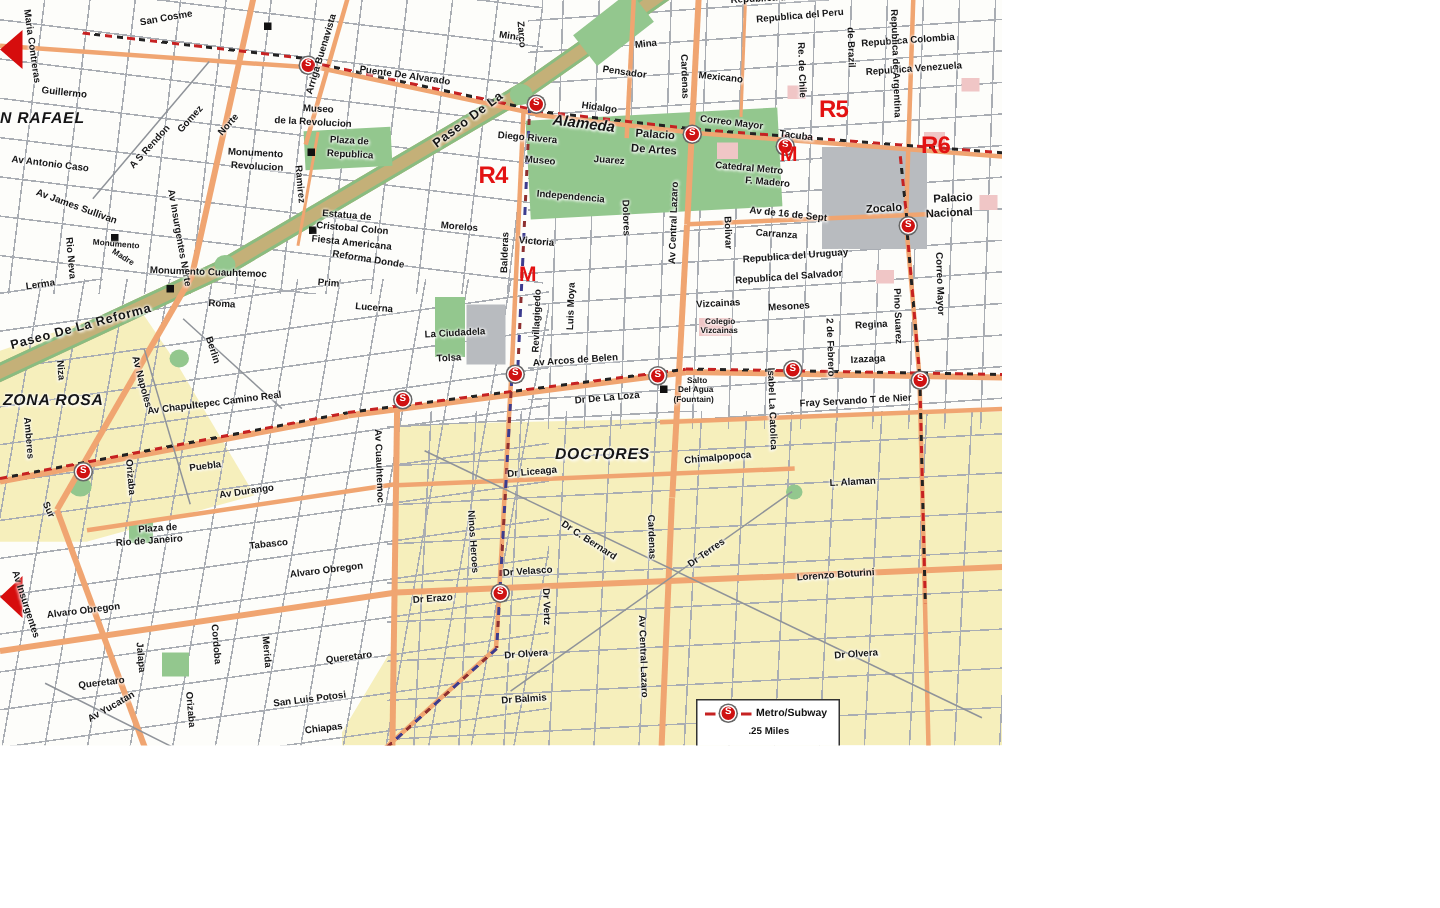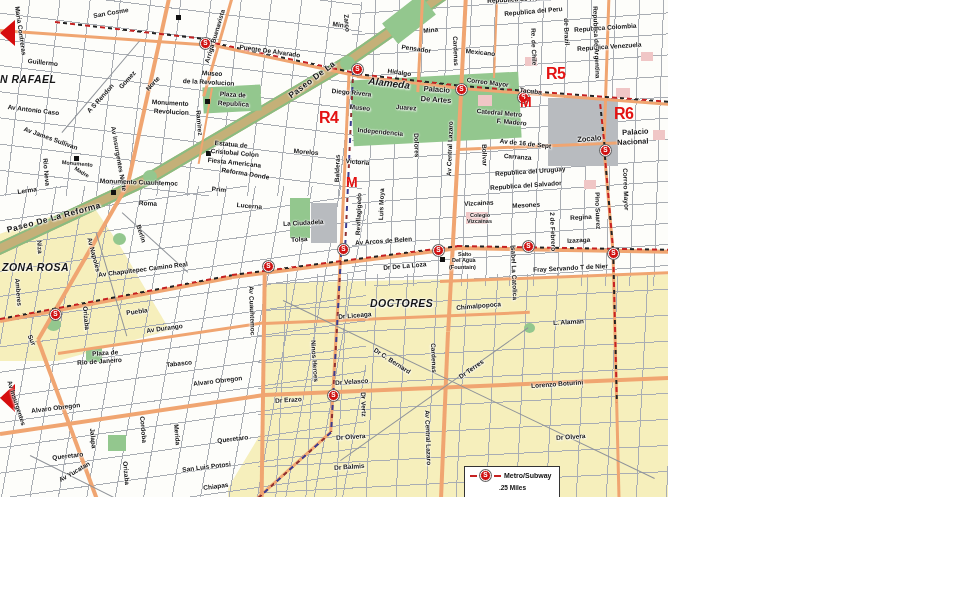--- a/index.html
+++ b/index.html
@@ -275,21 +275,21 @@
     <div class="lb" style="left: 376px; top: 347px; transform: rotate(33deg);">Dr C. Bernard</div>
     <div class="lb" style="left: 458px; top: 375px; transform: rotate(-35deg);">Dr Terres</div>
     <div class="lb" style="left: 436px; top: 343px; transform: rotate(88deg);">Cardenas</div>
     <div class="lb" style="left: 430px; top: 410px; transform: rotate(88deg);">Av Central Lazaro</div>
     <div class="lb" style="left: 366px; top: 392px; transform: rotate(88deg);">Dr Vertz</div>
     <div class="lb" style="left: 336px; top: 435px; transform: rotate(-4deg);">Dr Olvera</div>
     <div class="lb" style="left: 556px; top: 435px; transform: rotate(-4deg);">Dr Olvera</div>
     <div class="lb" style="left: 334px; top: 465px; transform: rotate(-4deg);">Dr Balmis</div>
     <div class="lb rmark" style="left: 319px; top: 110px;">R4</div>
     <div class="lb rmark" style="left: 546px; top: 66px;">R5</div>
-    <div class="lb rmark" style="left: 614px; top: 106px;">R6</div>
+    <div class="lb rmark" style="left: 614px; top: 90px;">R6</div>
     <div class="lb mmark" style="left: 346px; top: 175px;">M</div>
     <div class="lb mmark" style="left: 520px; top: 95px;">M</div>
     <div id="legend" style="display: block; left: 464px; top: 466px;">
   <div class="row1">
     <span class="dash"></span>
     <span class="stn">S</span>
     <span class="dash"></span>
     <span class="ltext">Metro/Subway</span>
   </div>
   <div class="row2">.25 Miles</div>

